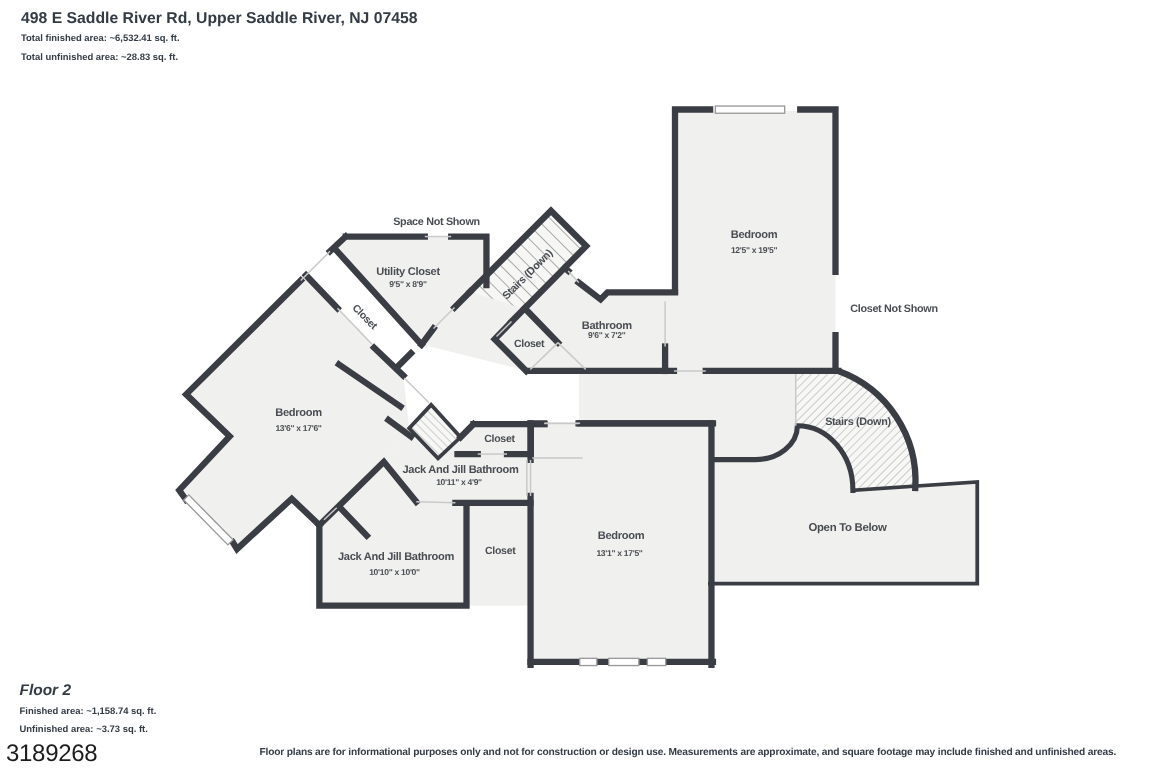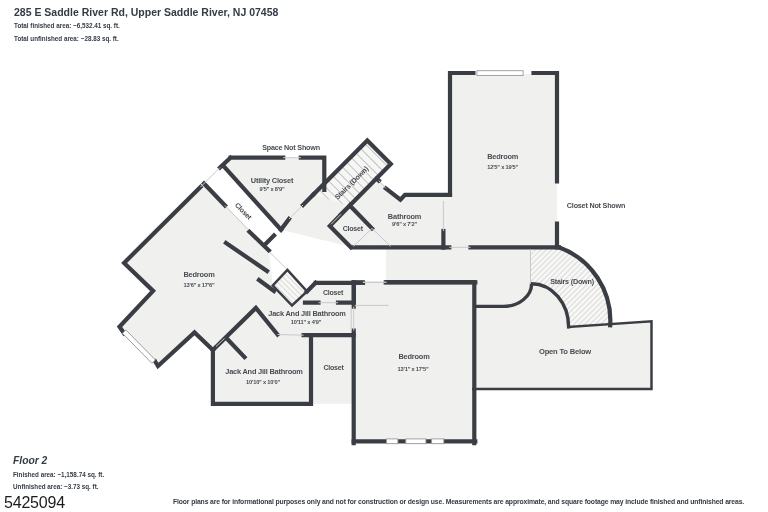--- a/index.html
+++ b/index.html
@@ -207,29 +207,29 @@
   <text x="414" y="359" font-size="7.4">Bedroom</text>
   <text x="413" y="370.5" font-size="5.7">13'1" x 17'5"</text>
 
   <text x="572" y="283.5" font-size="7.2">Stairs (Down)</text>
 
   <text x="565" y="354" font-size="7.6">Open To Below</text>
 </g>
 </svg>
 
 
-<div style="position:absolute;left:14px;top:6px;font-size:10.5px;font-weight:bold;color:#333b45;">285 E Saddle River Rd, Upper Saddle River, NJ 07458</div>
+<div style="position:absolute;left:14px;top:6px;font-size:10.5px;font-weight:bold;color:#333b45;">498 E Saddle River Rd, Upper Saddle River, NJ 07458</div>
 
 <div style="position:absolute;left:14px;top:22.3px;font-size:6.3px;font-weight:bold;color:#333b45;">Total finished area: ~6,532.41 sq. ft.</div>
 
 <div style="position:absolute;left:14px;top:35.3px;font-size:6.3px;font-weight:bold;color:#333b45;">Total unfinished area: ~28.83 sq. ft.</div>
 
 
 <div style="position:absolute;left:13px;top:455px;font-size:10.3px;font-weight:bold;color:#333b45;font-style:italic;">Floor 2</div>
 
 <div style="position:absolute;left:13px;top:470.8px;font-size:6.3px;font-weight:bold;color:#333b45;">Finished area: ~1,158.74 sq. ft.</div>
 
 <div style="position:absolute;left:13px;top:483.3px;font-size:6.3px;font-weight:bold;color:#333b45;">Unfinished area: ~3.73 sq. ft.</div>
 
-<div style="position:absolute;left:4px;top:494px;font-size:16px;letter-spacing:-0.2px;color:#1c1c1c;">5425094</div>
+<div style="position:absolute;left:4px;top:494px;font-size:16px;letter-spacing:-0.2px;color:#1c1c1c;">3189268</div>
 
 <div style="position:absolute;left:173px;top:498.2px;font-size:6.8px;letter-spacing:-0.12px;font-weight:bold;color:#333b45;white-space:nowrap;">Floor plans are for informational purposes only and not for construction or design use. Measurements are approximate, and square footage may include finished and unfinished areas.</div>
 </div>
 
 </body></html>

